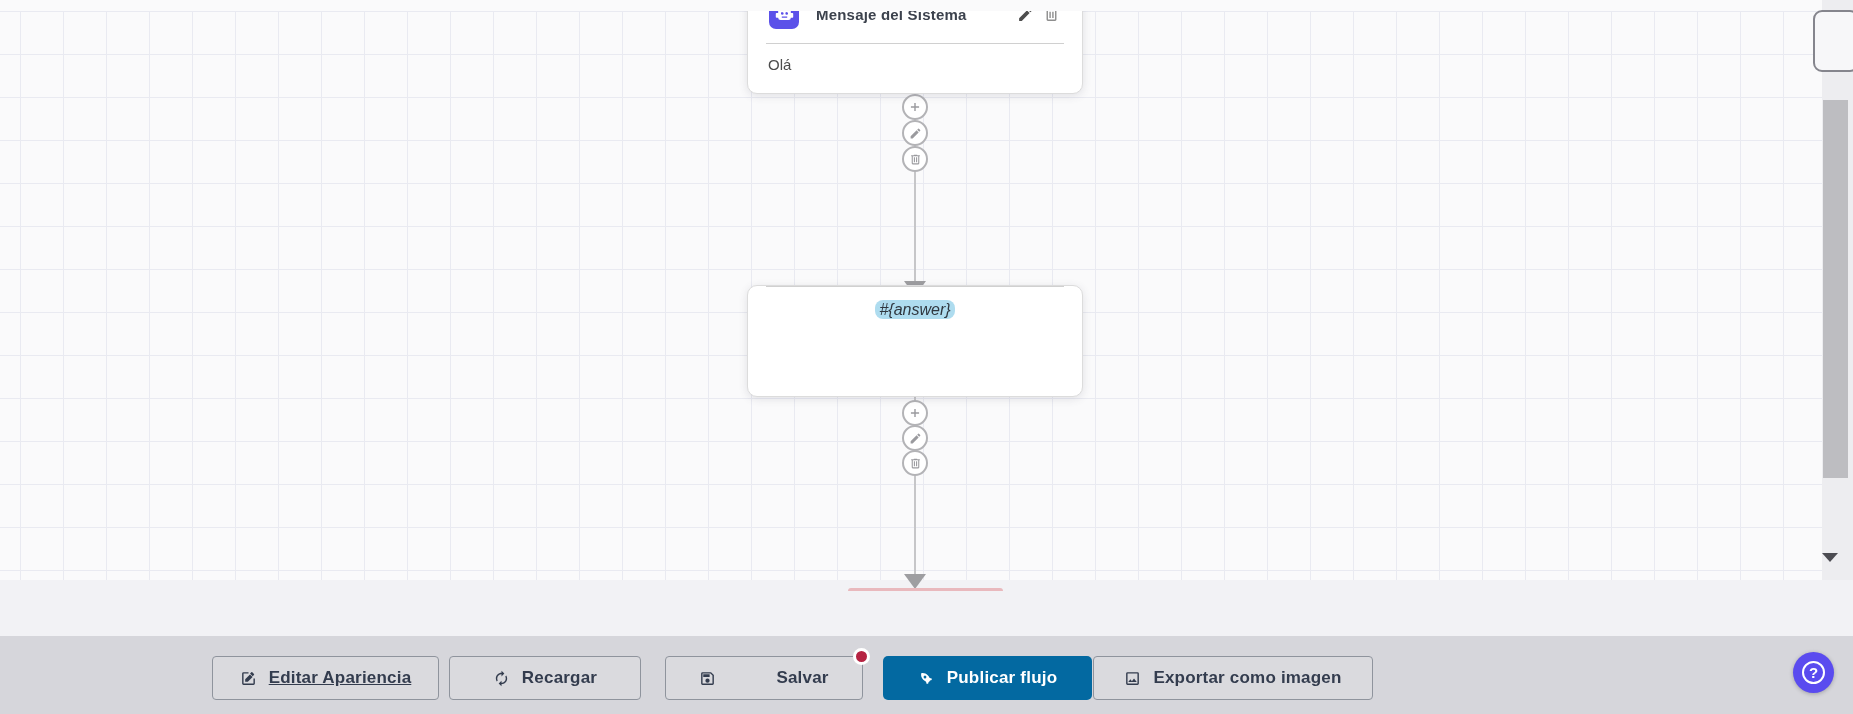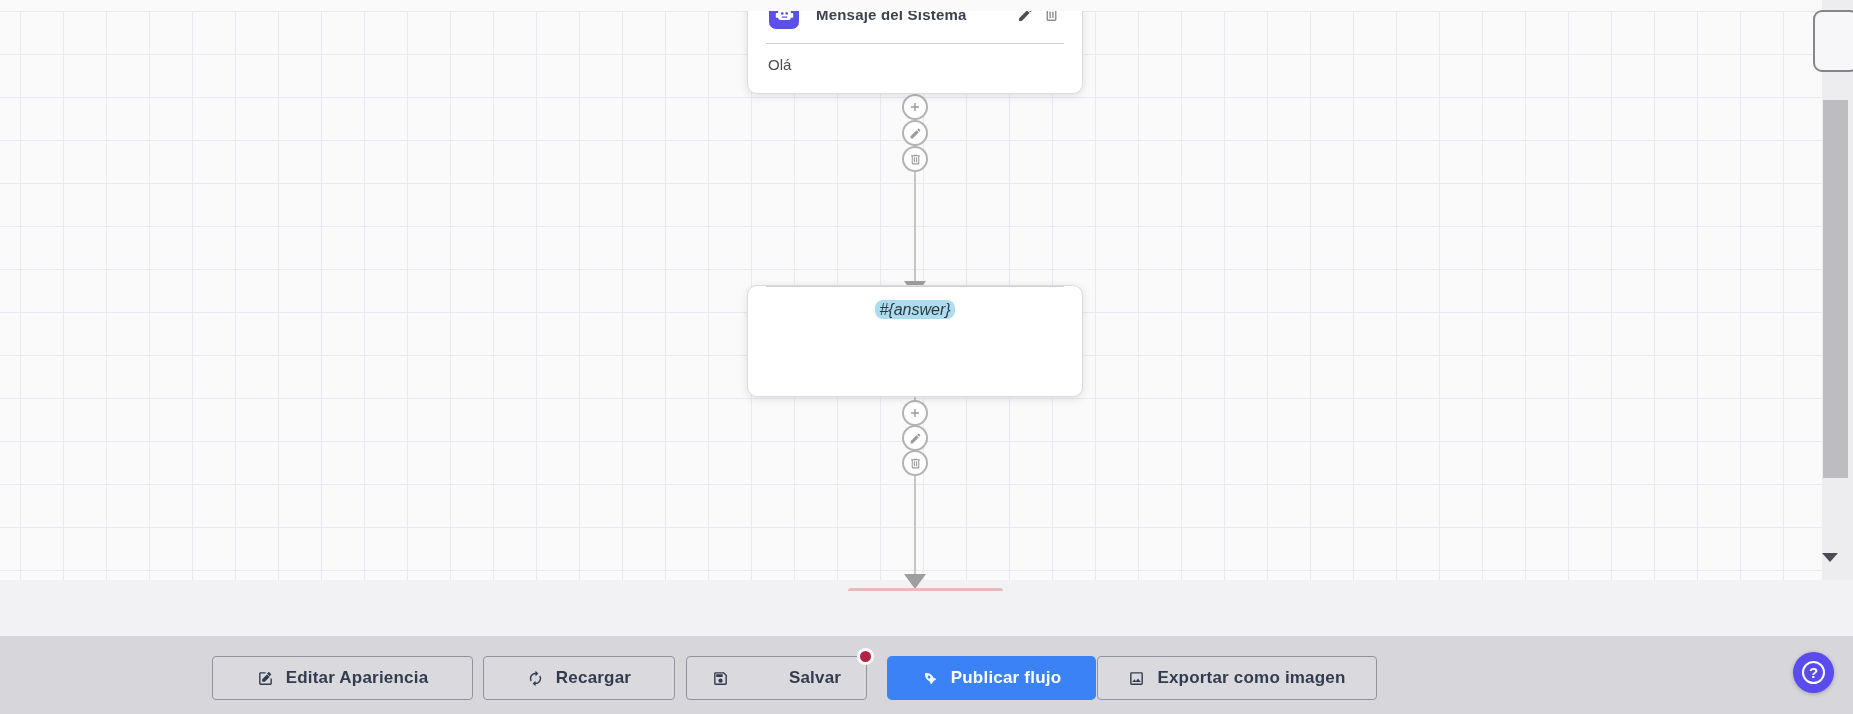--- a/index.html
+++ b/index.html
@@ -77,28 +77,28 @@
   .lower-band { position:absolute; left:0; top:580px; width:1853px; height:56px; background:#f2f2f5; }
   .toolbar { position:absolute; left:0; top:636px; width:1853px; height:78px; background:#d6d6db; }
   .toolbar-row { position:absolute; left:212px; top:20px; display:flex; align-items:center; }
   .tb-btn {
     height:44px; display:flex; align-items:center; justify-content:center;
     background:#dadade; border:1px solid #8f949d; border-radius:4px;
     font-size:17px; font-weight:bold; color:#333c4e; cursor:pointer;
     position:relative; letter-spacing:.2px;
   }
   .tb-btn svg { width:17px; height:17px; fill:#333c4e; margin-right:12px; flex:0 0 auto; }
-  .tb-btn.primary { background:#3b82f6; border:none; color:#ffffff; border-radius:5px; }
+  .tb-btn.primary { background:#0369a1; border:none; color:#ffffff; border-radius:5px; }
   .tb-btn.primary svg { fill:#ffffff; }
   .badge-dot { position:absolute; top:-9px; right:-8px; width:17px; height:17px;
     background:#b52342; border:3px solid #ffffff; border-radius:50%; }
 
-  #btn-editar   { width:261px; }
+  #btn-editar   { width:227px;text-decoration:underline; }
   #btn-recargar { width:192px; margin-left:10px; }
-  #btn-salvar   { width:181px; margin-left:11px;gap:48px; }
+  #btn-salvar   { width:198px; margin-left:24px;gap:48px; }
   #btn-prueba   { width:163px; margin-left:10px; }
   #btn-publicar { width:209px; margin-left:20px; }
   #btn-exportar { width:280px; margin-left:1px; }
 
   .help-fab { position:absolute; left:1793px; top:652px; width:41px; height:41px;
     border-radius:50%; background:#5a4bef; display:flex; align-items:center;
     justify-content:center; cursor:pointer; box-shadow:0 1px 4px rgba(0,0,0,.25); }
   .help-ring { width:23px; height:23px; border:2.5px solid #ffffff; border-radius:50%;
     display:flex; align-items:center; justify-content:center;
     color:#ffffff; font-weight:bold; font-size:15px; line-height:1; }

